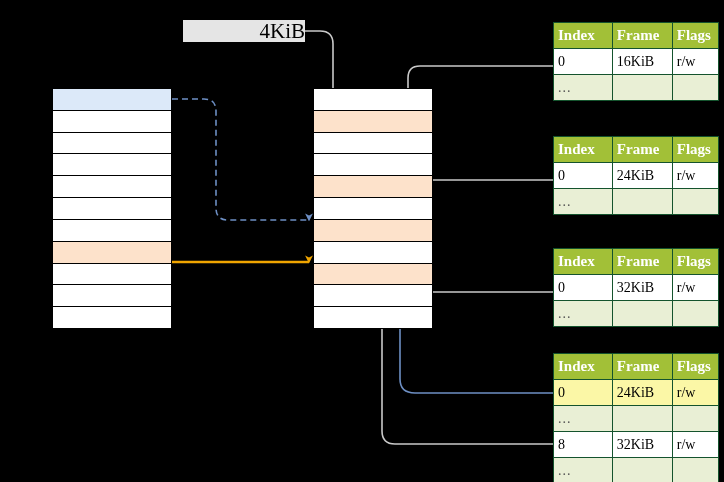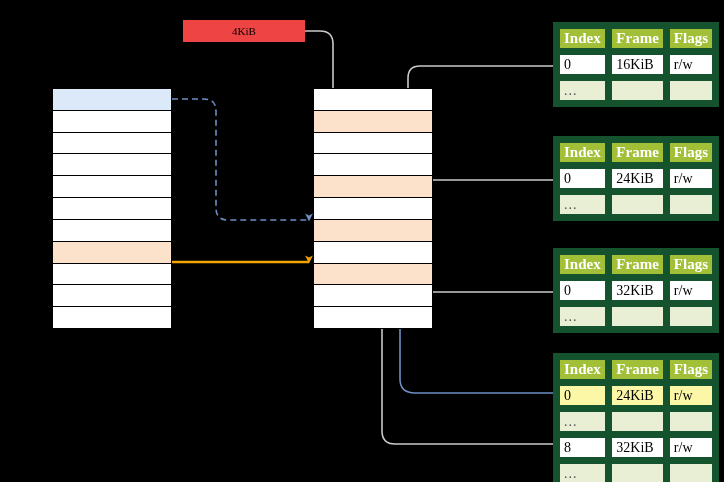--- a/index.html
+++ b/index.html
@@ -14,33 +14,33 @@
   .cell{
     position:absolute;left:0;box-sizing:border-box;
     border:1px solid #000;background:#fff;
   }
   .cell.blue{background:#dce9f9;}
   .cell.peach{background:#fde2cb;}
 
   
   .size-label{
     position:absolute;box-sizing:border-box;
-    background:#ef4444;color:#000;
-    font-size:11px;line-height:22px;text-align:center;
+    background:#e5e5e5;color:#000;
+    font-size:21px;line-height:22px;text-align:right;
   }
 
   
   .ptable{
     position:absolute;box-sizing:border-box;
     border-collapse:collapse;border-spacing:0;
     background:#fff;
   }
   .ptable td,.ptable th{
     box-sizing:border-box;
-    border:7px solid #14532d;
+    border:1px solid #14532d;
     font-size:14px;
     padding:1px 4px;
     height:26px;
     color:#000;
     font-weight:normal;
     text-align:left;
     white-space:nowrap;
     overflow:hidden;
   }
   .ptable th{

